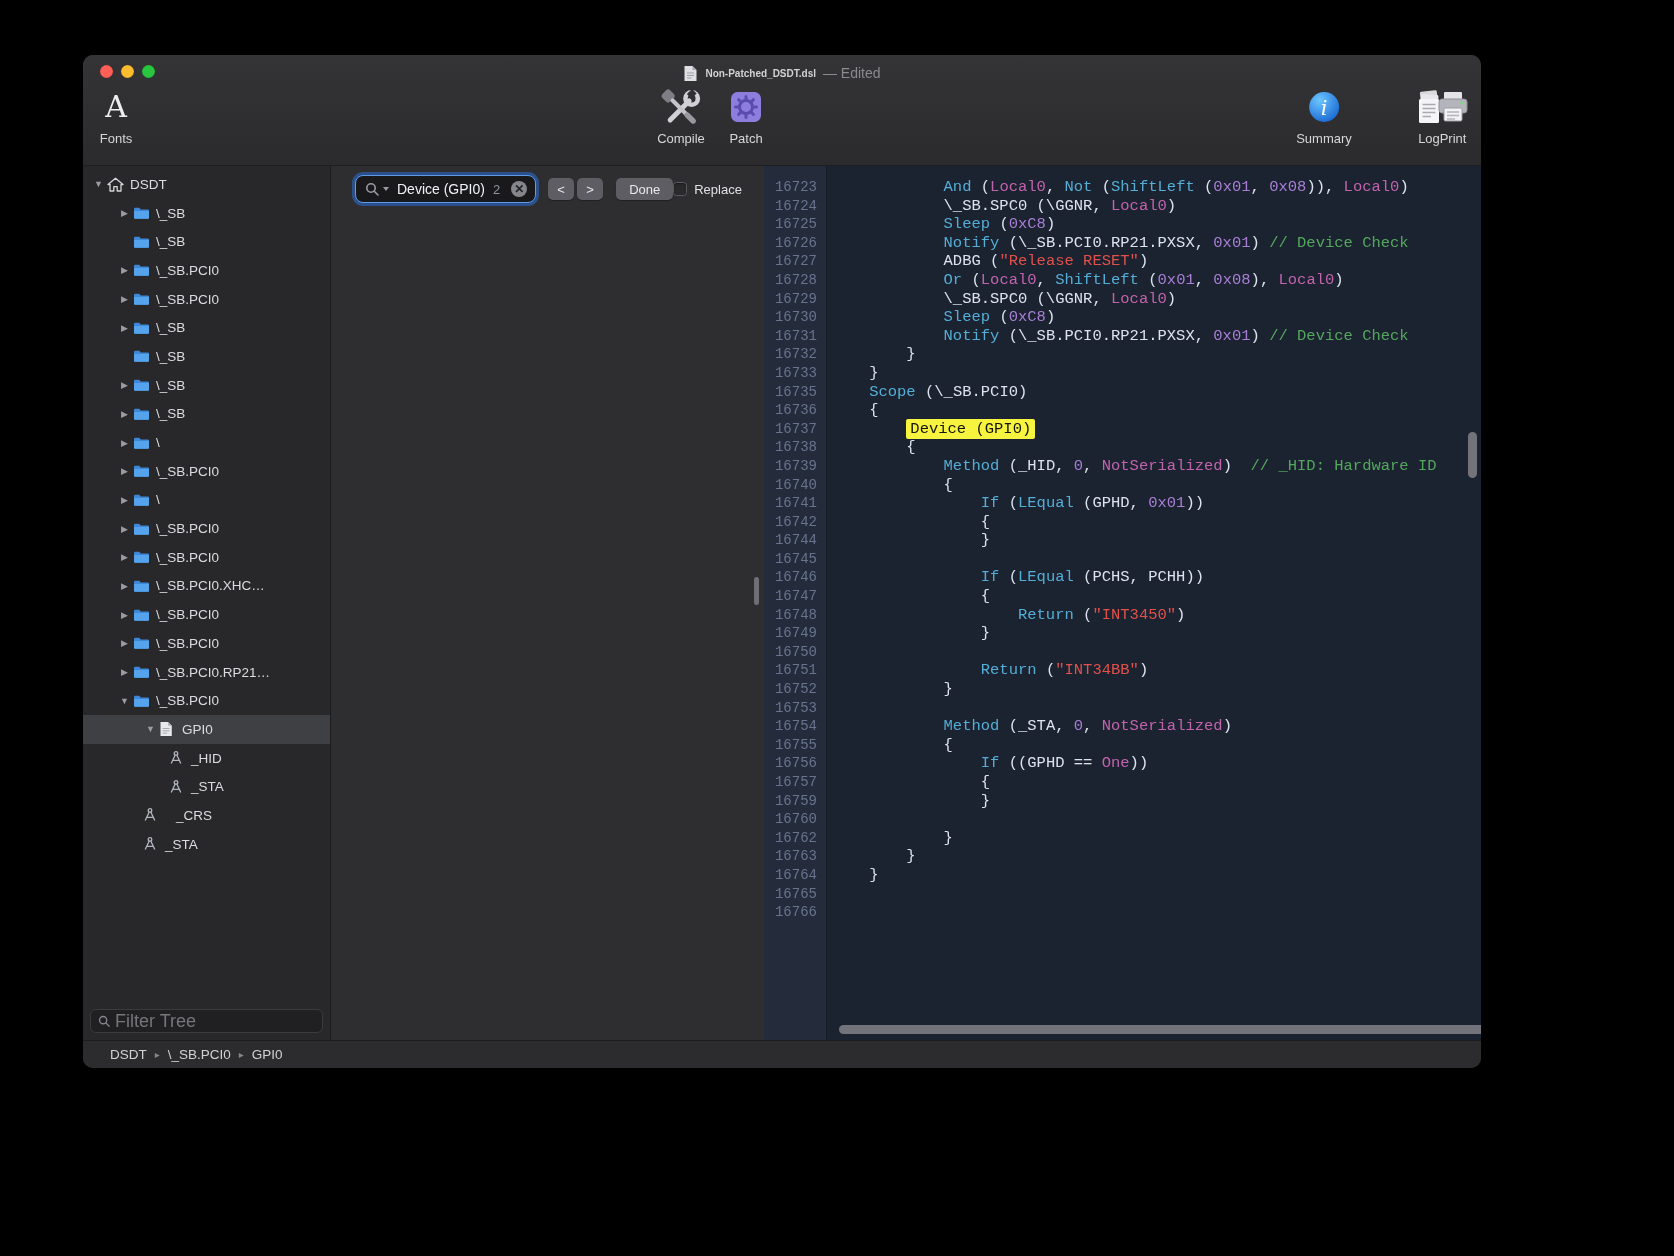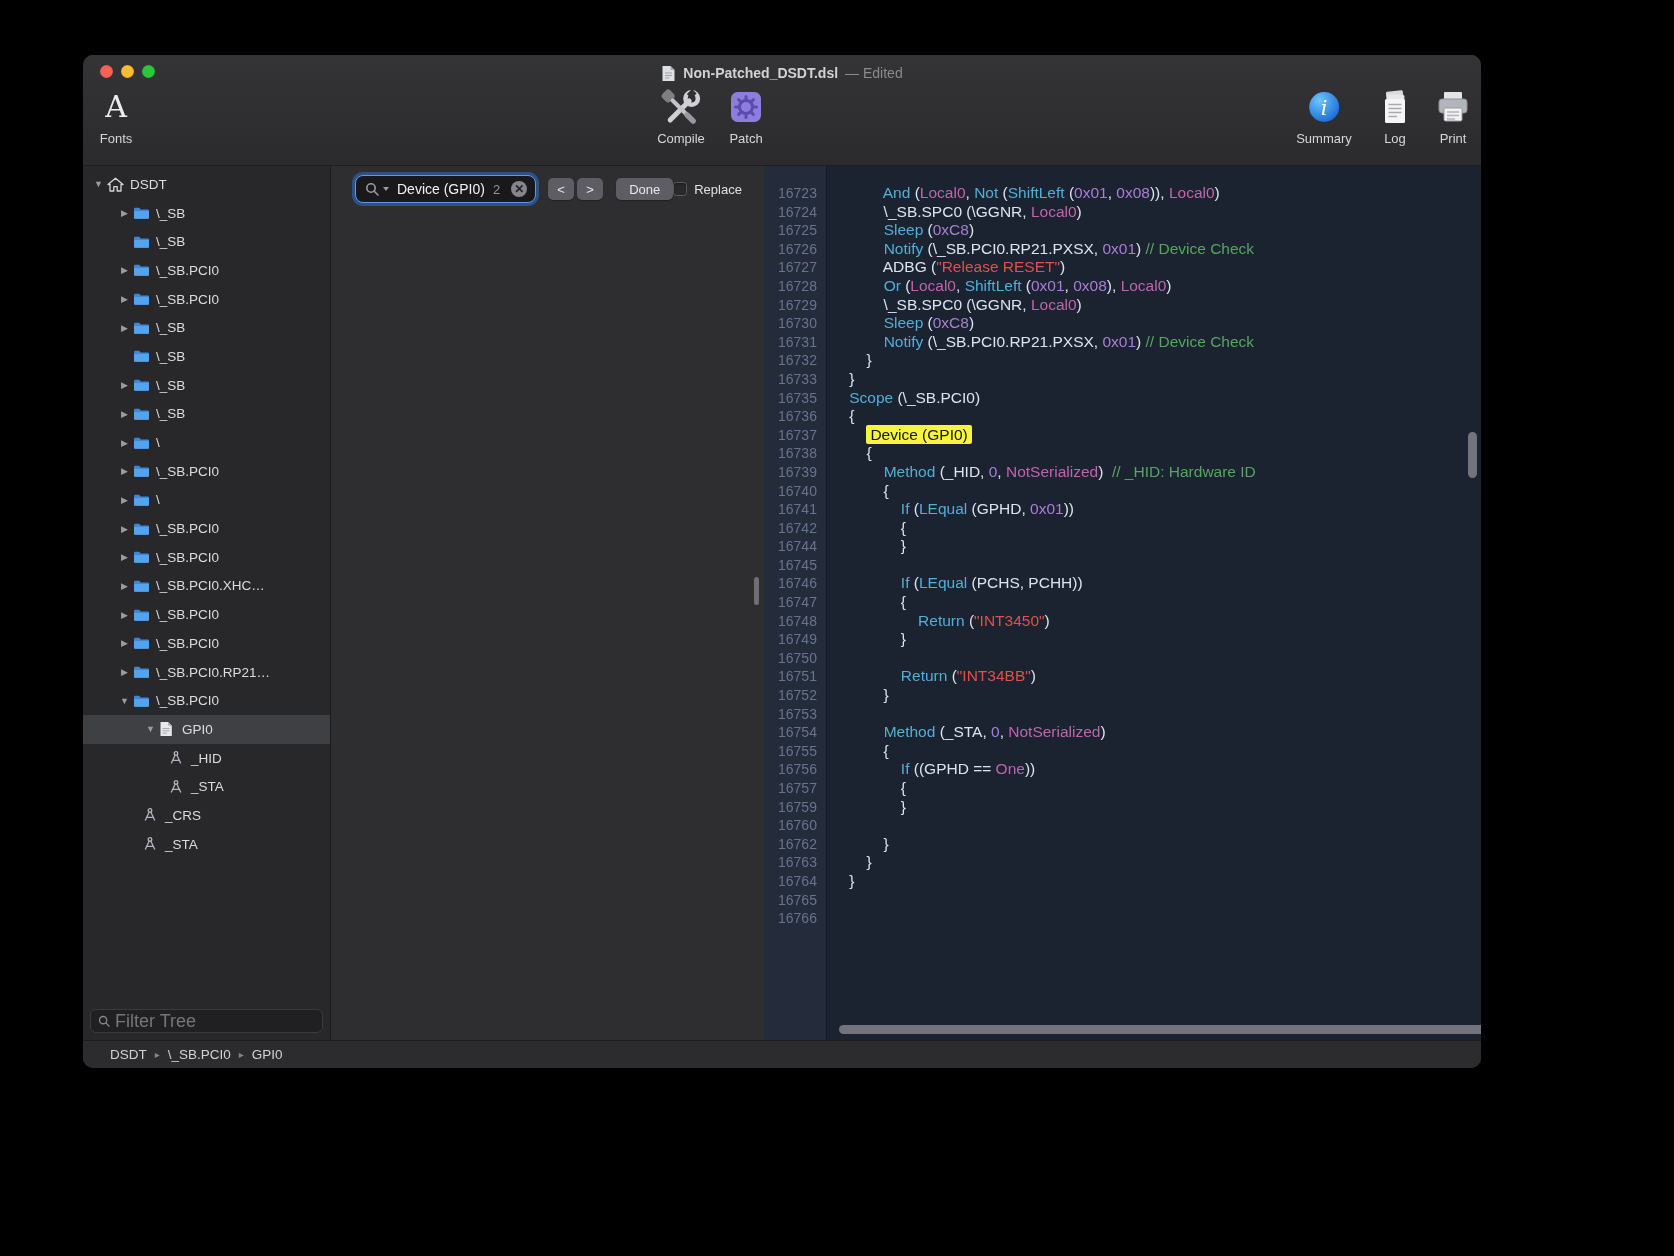--- a/index.html
+++ b/index.html
@@ -11,21 +11,21 @@
     box-shadow:0 0 0 1px rgba(0,0,0,.85), 0 30px 70px rgba(0,0,0,.6); }
 
   
   .header { height:111px; flex:none; position:relative;
     background:linear-gradient(#343436,#2b2b2d); border-bottom:1px solid #1e1e20; }
   .traffic { position:absolute; top:10px; left:17px; display:flex; gap:8px; }
   .light { width:13px; height:13px; border-radius:50%; box-shadow:inset 0 0 1px rgba(0,0,0,.3); }
   .light.red { background:#ff5f57; } .light.yellow { background:#febc2e; } .light.green { background:#29c73f; }
   .titlebar { position:absolute; top:8px; left:0; right:0; display:flex; justify-content:center;
     align-items:center; gap:7px; height:20px; }
-  .title-name { font-size:14px; font-weight:600; color:#d2d2d5; }
+  .title-name { font-size:10px; font-weight:600; color:#d2d2d5; }
   .title-edited { font-size:14px; color:#8a8a8f; }
   .tb-item { position:absolute; top:32px; transform:translateX(-50%); display:flex; flex-direction:column;
     align-items:center; gap:4px; cursor:default; }
   .tb-icon { height:40px; display:flex; align-items:center; justify-content:center; }
   .tb-label { font-size:13px; color:#d6d6d9; }
   .fonts-glyph { font-family:"DejaVu Serif", serif; font-size:30px; color:#ededf0; line-height:40px; }
 
   
   .body-row { flex:1; display:flex; min-height:0; }
 
@@ -65,21 +65,21 @@
   .replace-wrap { display:flex; align-items:center; gap:7px; color:#e0e0e4; font-size:13px; }
   .checkbox { width:14px; height:14px; border-radius:3.5px; background:#2a2a2c; border:1px solid #5b5b60;
     box-shadow:inset 0 1px 2px rgba(0,0,0,.45); }
 
   
   .editor-row { flex:1; display:flex; min-height:0; }
   .divider-strip { width:14px; flex:none; background:#2e2e30; position:relative; }
   .dimple { position:absolute; left:4px; top:47%; width:5px; height:28px; border-radius:3px; background:#6e6e74; }
   .editor { flex:1; position:relative; background:#1b2230; overflow:hidden; }
   .gutter-bg { position:absolute; left:0; top:0; bottom:0; width:63px; background:#242c3c; border-right:1px solid #161c28; }
-  .code-area { position:absolute; inset:0; padding-top:18px; font-family:Liberation Sans, sans-serif;
+  .code-area { position:absolute; inset:0; padding-top:12px; font-family:Liberation Mono, monospace;
     font-size:15.5px; line-height:18.6px; }
   .code-line { display:flex; white-space:pre; height:18.6px; }
   .line-number { width:63px; flex:none; text-align:right; padding-right:10px; color:#68738e; font-size:14px; }
   .line-content { padding-left:5px; color:#dde3ee; }
   .tok-plain { color:#dde3ee; }
   .tok-kw { color:#54aed6; }
   .tok-num { color:#a97fd6; }
   .tok-var { color:#c263ae; }
   .tok-str { color:#e0514c; }
   .tok-com { color:#54a85e; }
@@ -159,21 +159,21 @@
                 <stop offset="100%" stop-color="#1261cf"></stop>
               </radialGradient>
             </defs>
           <circle cx="17" cy="17" r="15" fill="url(#sg)"></circle>
           <text x="17" y="24.5" font-family="DejaVu Serif, serif" font-size="21" font-style="italic" fill="#ffffff" text-anchor="middle">i</text>
         </svg>
       </div>
       <div class="tb-label">Summary</div>
     </div>
 
-    <div class="tb-item" style="left:1312px;">
+    <div class="tb-item" style="left:1346px;">
       <div class="tb-icon">
         <svg width="36" height="36" viewBox="0 0 36 36">
           <rect x="10" y="2" width="17" height="22" rx="1.5" fill="#d9d9de" transform="rotate(-7 18 13)"></rect>
           <rect x="9.5" y="5.5" width="17.5" height="22" rx="1.5" fill="#e7e7ec" transform="rotate(3 18 16)"></rect>
           <rect x="8" y="10" width="20" height="24" rx="1.5" fill="#f5f5f8"></rect>
           <g stroke="#a9a9b0" stroke-width="1.4">
               <path d="M11.5 15.5 H24.5 M11.5 19.5 H24.5 M11.5 23.5 H24.5 M11.5 27.5 H20"></path>
             </g>
         </svg>
       </div>
@@ -412,21 +412,21 @@
           </div>
           <div class="tree-row" style="padding-left: 85px;">
             <span class="tree-icon">
               <svg width="16" height="16" viewBox="0 0 16 16" fill="none" stroke="#b2b6bf" stroke-width="1.3">
                 <circle cx="8" cy="3.4" r="1.8"></circle>
                 <path d="M7.2 5 L3.2 13.5 M8.8 5 L12.8 13.5 M4.6 10.4 L11.4 10.4"></path>
               </svg>
             </span>
             <span class="tree-label">_STA</span>
           </div>
-          <div class="tree-row" style="padding-left: 59px;">
+          <div class="tree-row" style="padding-left: 59px; gap: 11px;">
             <span class="tree-icon">
               <svg width="16" height="16" viewBox="0 0 16 16" fill="none" stroke="#b2b6bf" stroke-width="1.3">
                 <circle cx="8" cy="3.4" r="1.8"></circle>
                 <path d="M7.2 5 L3.2 13.5 M8.8 5 L12.8 13.5 M4.6 10.4 L11.4 10.4"></path>
               </svg>
             </span>
             <span class="tree-label">_CRS</span>
           </div>
           <div class="tree-row" style="padding-left: 59px;">
             <span class="tree-icon">

